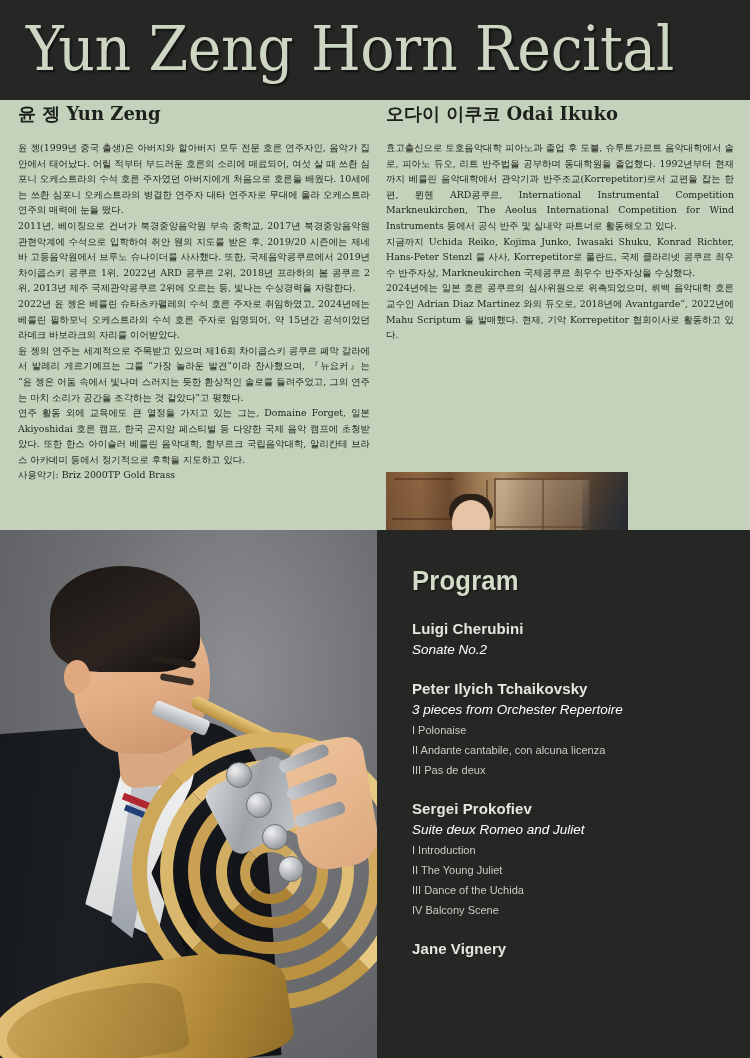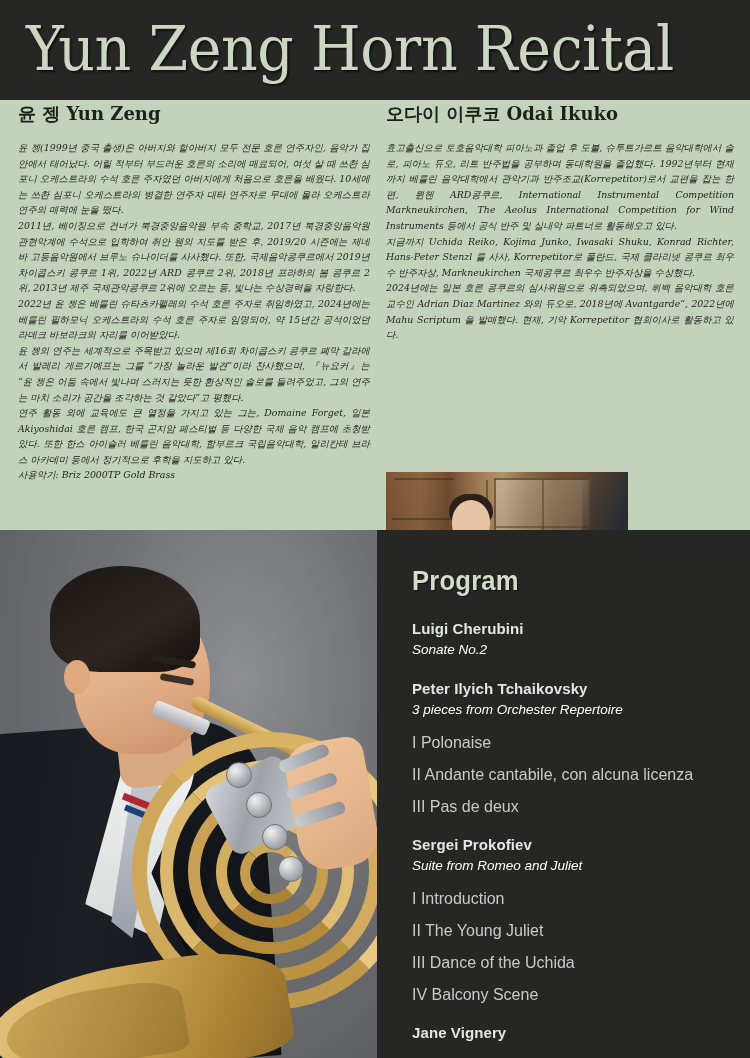--- a/index.html
+++ b/index.html
@@ -71,21 +71,21 @@
   }
 
   .bio-body {
     font-family: "DejaVu Serif", "Liberation Serif", serif;
     font-size: 9.4px;
     line-height: 15.6px;
     color: #20241f;
     text-align: justify;
     text-justify: inter-word;
   }
-  .bio-body p { margin: 0 0 0 0; font-style: italic; }
+  .bio-body p { margin: 0 0 0 0; }
 
   
   .pianist-photo {
     position: absolute;
     left: 386px;
     top: 372px;
     width: 242px;
     height: 136px;
     overflow: hidden;
     background: #6a4a33;
@@ -374,24 +374,24 @@
     letter-spacing: 0.1px;
   }
   .prog-work {
     font-size: 13.5px;
     font-style: italic;
     color: #ffffff;
     line-height: 20px;
     margin-top: 1px;
   }
   .prog-mvt {
-    font-size: 16px;
+    font-size: 11px;
     color: #c9ccc5;
     line-height: 19px;
-    margin-top: 13px;
+    margin-top: 1px;
   }
 </style>
 </head>
 <body>
 
 <div class="poster">
 
   <div class="header">
     <div class="header-title">Yun Zeng Horn Recital</div>
   </div>
@@ -484,21 +484,21 @@
         <div class="prog-entry">
           <div class="prog-composer">Peter Ilyich Tchaikovsky</div>
           <div class="prog-work">3 pieces from Orchester Repertoire</div>
           <div class="prog-mvt">I Polonaise</div>
           <div class="prog-mvt">II Andante cantabile, con alcuna licenza</div>
           <div class="prog-mvt">III Pas de deux</div>
         </div>
 
         <div class="prog-entry">
           <div class="prog-composer">Sergei Prokofiev</div>
-          <div class="prog-work">Suite from Romeo and Juliet</div>
+          <div class="prog-work">Suite deux Romeo and Juliet</div>
           <div class="prog-mvt">I Introduction</div>
           <div class="prog-mvt">II The Young Juliet</div>
           <div class="prog-mvt">III Dance of the Uchida</div>
           <div class="prog-mvt">IV Balcony Scene</div>
         </div>
 
         <div class="prog-entry">
           <div class="prog-composer">Jane Vignery</div>
         </div>
 

